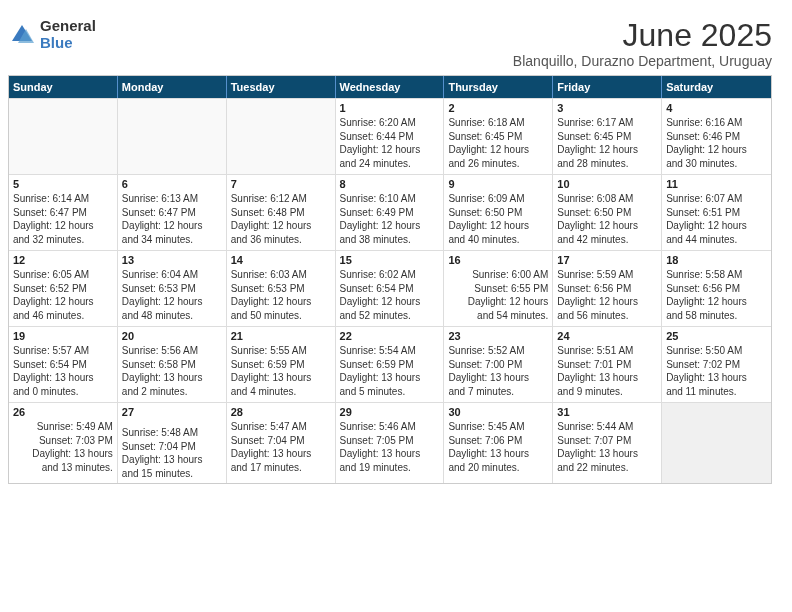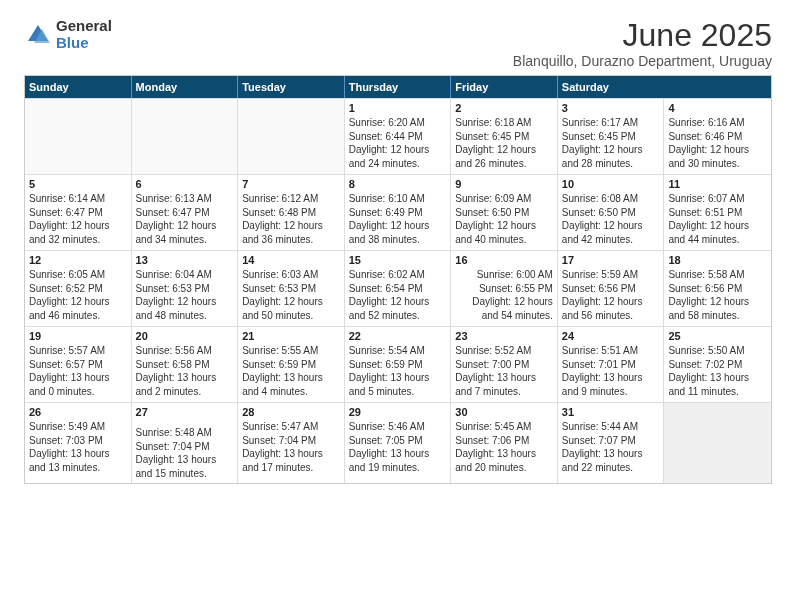--- a/index.html
+++ b/index.html
@@ -6,21 +6,21 @@
     body {
       width: 792px;
       height: 612px;
       font-family: Arial, sans-serif;
       background: #fff;
       overflow: hidden;
     }
     .page {
       width: 792px;
       height: 498px;
-      padding: 18px 20px 14px 24px;
+      padding: 18px 20px 14px 8px;
       display: flex;
       flex-direction: column;
     }
     .top-section {
       display: flex;
       align-items: flex-start;
       justify-content: space-between;
       margin-bottom: 6px;
     }
     .logo {
@@ -134,20 +134,21 @@
       <div class="month-title">June 2025</div>
       <div class="location">Blanquillo, Durazno Department, Uruguay</div>
     </div>
   </div>
 
   <div class="calendar">
     <div class="cal-header" id="cal-header">
         <div class="cal-header-cell">Sunday</div>
         <div class="cal-header-cell">Monday</div>
         <div class="cal-header-cell">Tuesday</div>
+        <div class="cal-header-cell">Wednesday</div>
         <div class="cal-header-cell">Thursday</div>
         <div class="cal-header-cell">Friday</div>
         <div class="cal-header-cell">Saturday</div>
       </div>
     <div class="cal-body" id="cal-body">
         <div class="cal-row">
           <div class="cal-cell empty"></div>
           <div class="cal-cell empty"></div>
           <div class="cal-cell empty"></div>
           <div class="cal-cell">
@@ -278,21 +279,21 @@
             <div class="cell-text" style="white-space: pre-line;">Sunrise: 5:58 AM
 Sunset: 6:56 PM
 Daylight: 12 hours
 and 58 minutes.</div>
           </div>
         </div>
         <div class="cal-row">
           <div class="cal-cell">
             <div class="day-num">19</div>
             <div class="cell-text" style="white-space: pre-line;">Sunrise: 5:57 AM
-Sunset: 6:57 PM
+Sunset: 6:54 PM
 Daylight: 13 hours
 and 0 minutes.</div>
           </div>
           <div class="cal-cell">
             <div class="day-num">20</div>
             <div class="cell-text" style="white-space: pre-line;">Sunrise: 5:56 AM
 Sunset: 6:58 PM
 Daylight: 13 hours
 and 2 minutes.</div>
           </div>
@@ -328,21 +329,21 @@
             <div class="day-num">25</div>
             <div class="cell-text" style="white-space: pre-line;">Sunrise: 5:50 AM
 Sunset: 7:02 PM
 Daylight: 13 hours
 and 11 minutes.</div>
           </div>
         </div>
         <div class="cal-row">
           <div class="cal-cell">
             <div class="day-num">26</div>
-            <div class="cell-text" style="white-space: pre-line;">Sunrise: 5:49 AM
+            <div class="cell-text" style="white-space: pre-line; text-align: right;">Sunrise: 5:49 AM
 Sunset: 7:03 PM
 Daylight: 13 hours
 and 13 minutes.</div>
           </div>
           <div class="cal-cell">
             <div class="day-num">27</div>
             <div class="cell-text" style="white-space: pre-line; margin-top: 8px;">Sunrise: 5:48 AM
 Sunset: 7:04 PM
 Daylight: 13 hours
 and 15 minutes.</div>

